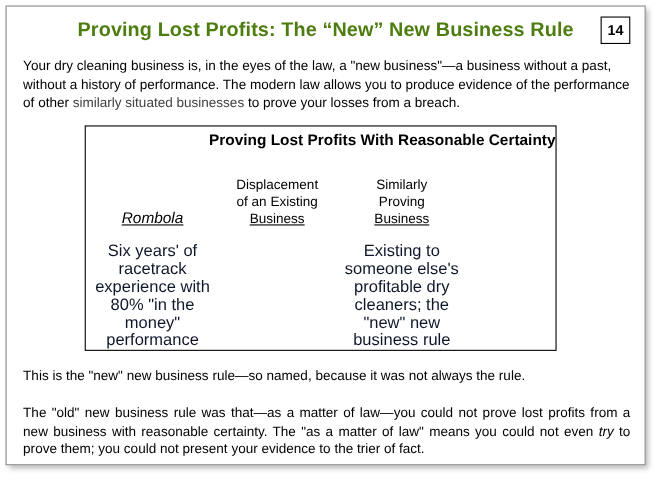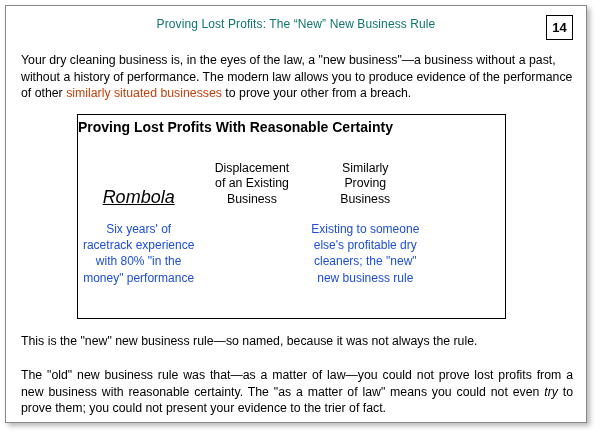--- a/index.html
+++ b/index.html
@@ -35,23 +35,23 @@
     width: 100%;
     height: 30px;
   }
 
   #slide-title {
     position: absolute;
     left: 0;
     top: 2px;
     width: 100%;
     text-align: center;
-    font-size: 12px;
-    font-weight: normal;
-    color: #0f766e;
+    font-size: 18px;
+    font-weight: bold;
+    color: #4d7c0f;
     letter-spacing: 0.1px;
   }
 
   #page-number-badge {
     position: absolute;
     right: 13px;
     top: 0px;
     width: 27px;
     height: 25px;
     border: 1px solid #000000;
@@ -70,40 +70,40 @@
     position: absolute;
     left: 15px;
     top: 46px;
     width: 552px;
     font-size: 12.3px;
     line-height: 16.6px;
     color: #000000;
     text-align: left;
   }
 
-  .redtext { color: #c2410c; }
+  .redtext { color: #404040; }
 
   
   #comparison-table {
     position: absolute;
     left: 71px;
     top: 108px;
     width: 429px;
     height: 205px;
     border: 1px solid #000000;
     box-sizing: border-box;
     background: #ffffff;
   }
 
   #table-title {
     position: absolute;
     left: 0;
     top: 4px;
     width: 100%;
-    text-align: left;
+    text-align: right;
     font-size: 14px;
     font-weight: bold;
     color: #000000;
   }
 
   #table-columns {
     position: absolute;
     left: 4px;
     top: 30px;
     width: 340px;
@@ -125,35 +125,35 @@
     justify-content: center;
   }
 
   .col-head-inner {
     text-align: center;
     font-size: 12.3px;
     line-height: 15.5px;
     color: #000000;
   }
 
-  .u-last-line { }
+  .u-last-line { text-decoration: underline; }
 
   .col-head-rombola {
     font-style: italic;
     text-decoration: underline;
-    font-size: 18px;
+    font-size: 14px;
     color: #000000;
   }
 
   .col-body {
     margin-top: 14px;
     text-align: center;
-    font-size: 12px;
+    font-size: 15px;
     line-height: 16.2px;
-    color: #1d4ed8;
+    color: #0f172a;
   }
 
   
   #closing-paragraph-1 {
     position: absolute;
     left: 15px;
     top: 327px;
     width: 552px;
     font-size: 12.3px;
     line-height: 16.6px;
@@ -177,21 +177,21 @@
 <body>
 
 <div id="slide-frame">
 
   <div id="title-row">
     <div id="slide-title">Proving Lost Profits: The “New” New Business Rule</div>
     <div id="page-number-badge">14</div>
   </div>
 
   <div id="intro-paragraph">
-    <span>Your dry cleaning business is, in the eyes of the law, a "new business"—a business without a past, without a history of performance. The modern law allows you to produce evidence of the performance of other </span><span class="redtext">similarly situated businesses</span><span> to prove your other from a breach.</span>
+    <span>Your dry cleaning business is, in the eyes of the law, a "new business"—a business without a past, without a history of performance. The modern law allows you to produce evidence of the performance of other </span><span class="redtext">similarly situated businesses</span><span> to prove your losses from a breach.</span>
   </div>
 
   <div id="comparison-table">
     <div id="table-title">Proving Lost Profits With Reasonable Certainty</div>
 
     <div id="table-columns">
 
       <div class="table-col">
         <div class="col-head">
           <div class="col-head-inner">

